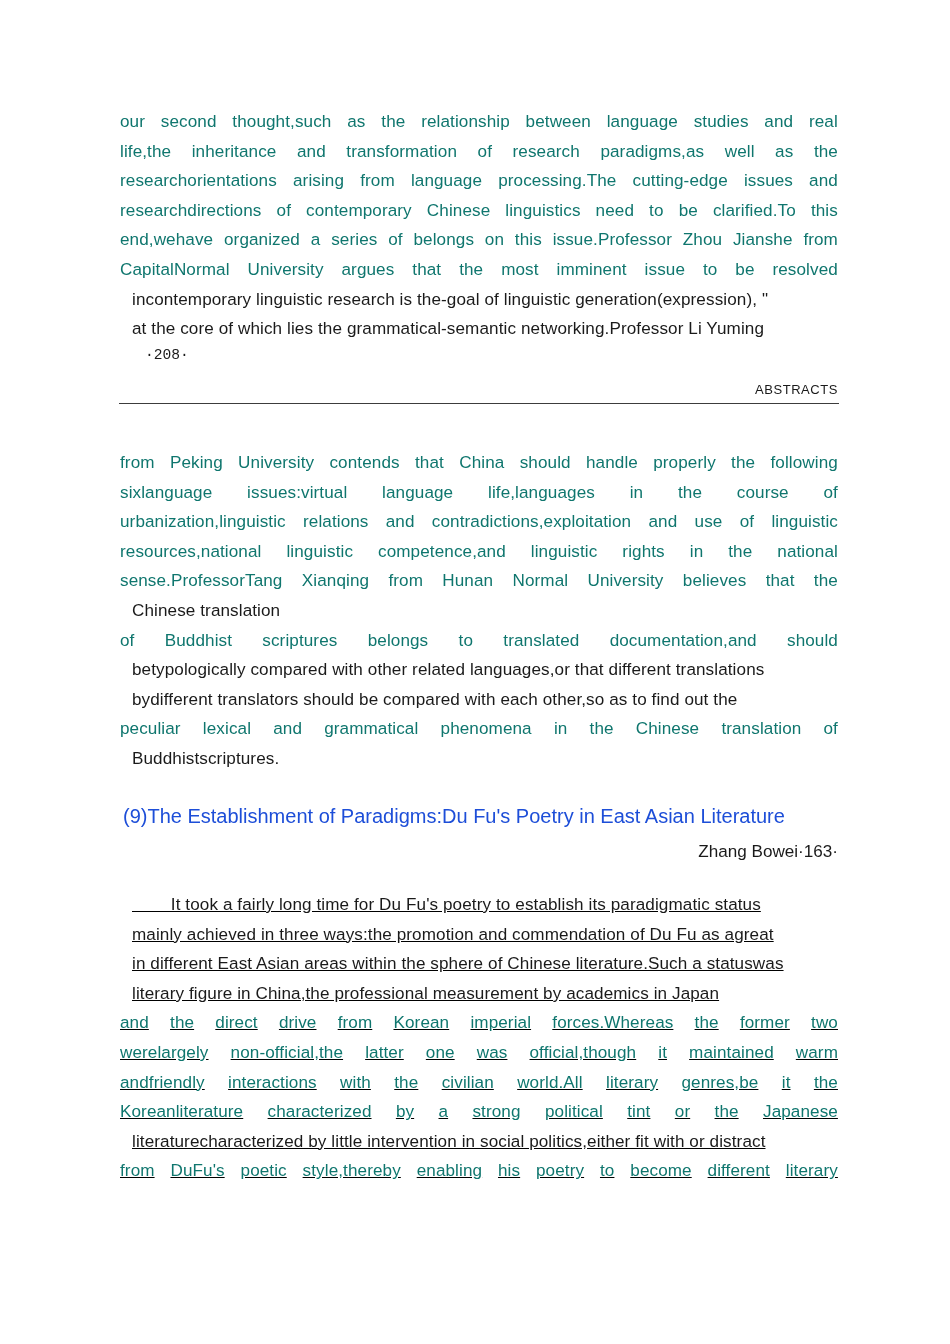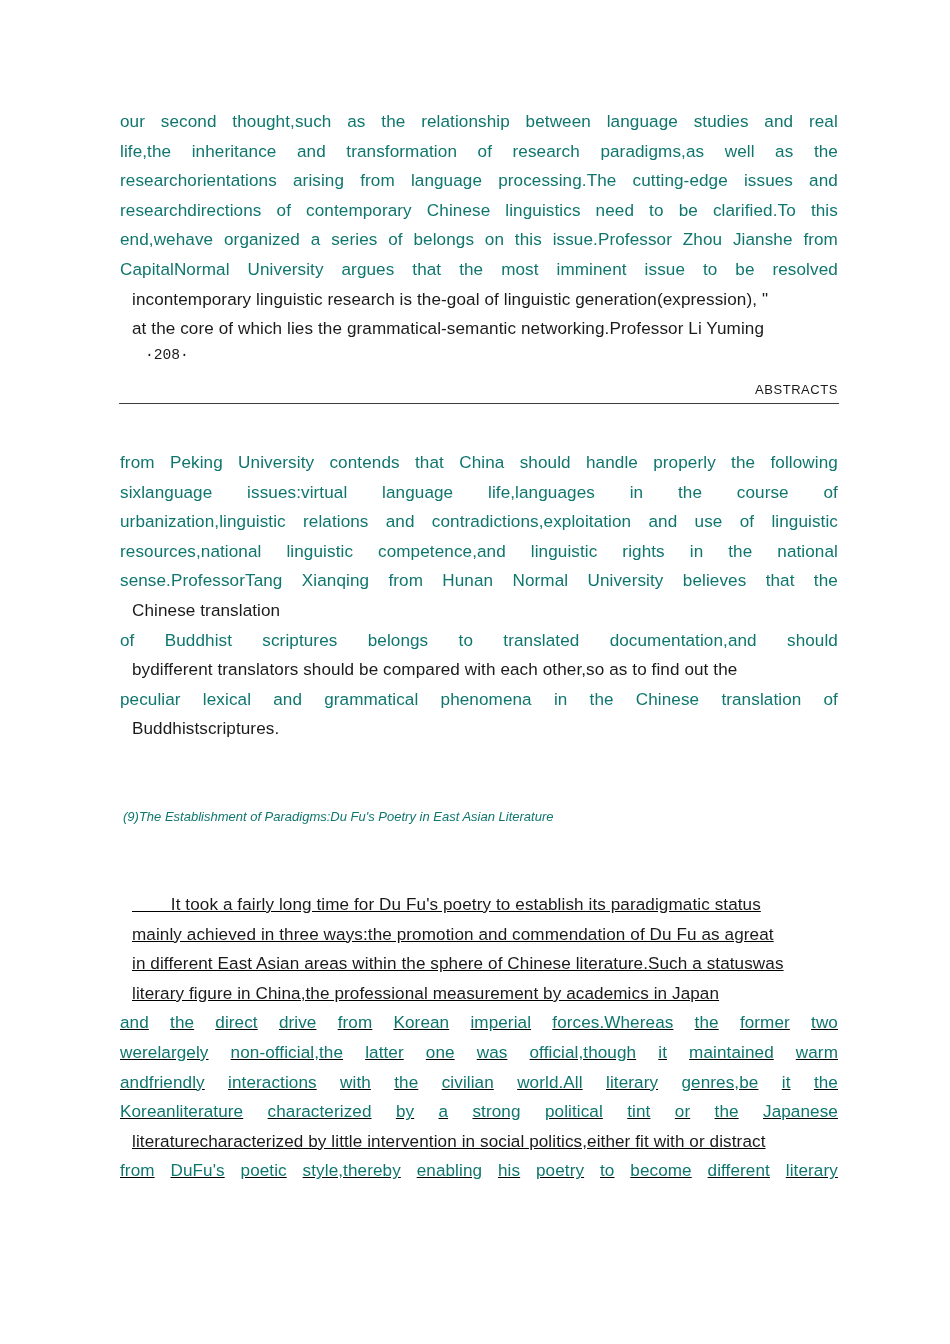--- a/index.html
+++ b/index.html
@@ -72,25 +72,24 @@
   }
 
   .rule {
     position: absolute;
     background: #3c3c3c;
     height: 1px;
   }
 
   .article-title {
     position: absolute;
-    font-size: 13px;
+    font-size: 20px;
     line-height: 27px;
-    color: #0f766e;
-    white-space: pre;
-    font-style: italic;
+    color: #1d4ed8;
+    white-space: pre;
   }
 
   .byline {
     position: absolute;
     font-size: 17.1px;
     line-height: 27px;
     color: #1a1a1a;
     white-space: pre;
     text-align: right;
   }
@@ -243,37 +242,39 @@
     <div class="line-justified">
         <span>of</span>
         <span>Buddhist</span>
         <span>scriptures</span>
         <span>belongs</span>
         <span>to</span>
         <span>translated</span>
         <span>documentation,and</span>
         <span>should</span>
       </div>
+    <div class="line">betypologically compared with other related languages,or that different translations</div>
     <div class="line">bydifferent translators should be compared with each other,so as to find out the</div>
     <div class="line-justified">
         <span>peculiar</span>
         <span>lexical</span>
         <span>and</span>
         <span>grammatical</span>
         <span>phenomena</span>
         <span>in</span>
         <span>the</span>
         <span>Chinese</span>
         <span>translation</span>
         <span>of</span>
       </div>
     <div class="line">Buddhistscriptures.</div>
   </div>
 
   <div class="article-title" style="left:123px; top:803px;">(9)The Establishment of Paradigms:Du Fu's Poetry in East Asian Literature</div>
+  <div class="byline" style="left:120px; top:838px; width:718px;">Zhang Bowei·163·</div>
 
   <div class="col" style="top:890px;text-decoration:underline;">
     <div class="line">        It took a fairly long time for Du Fu's poetry to establish its paradigmatic status</div>
     <div class="line">mainly achieved in three ways:the promotion and commendation of Du Fu as agreat</div>
     <div class="line">in different East Asian areas within the sphere of Chinese literature.Such a statuswas</div>
     <div class="line">literary figure in China,the professional measurement by academics in Japan</div>
     <div class="line-justified">
         <span>and</span>
         <span>the</span>
         <span>direct</span>

